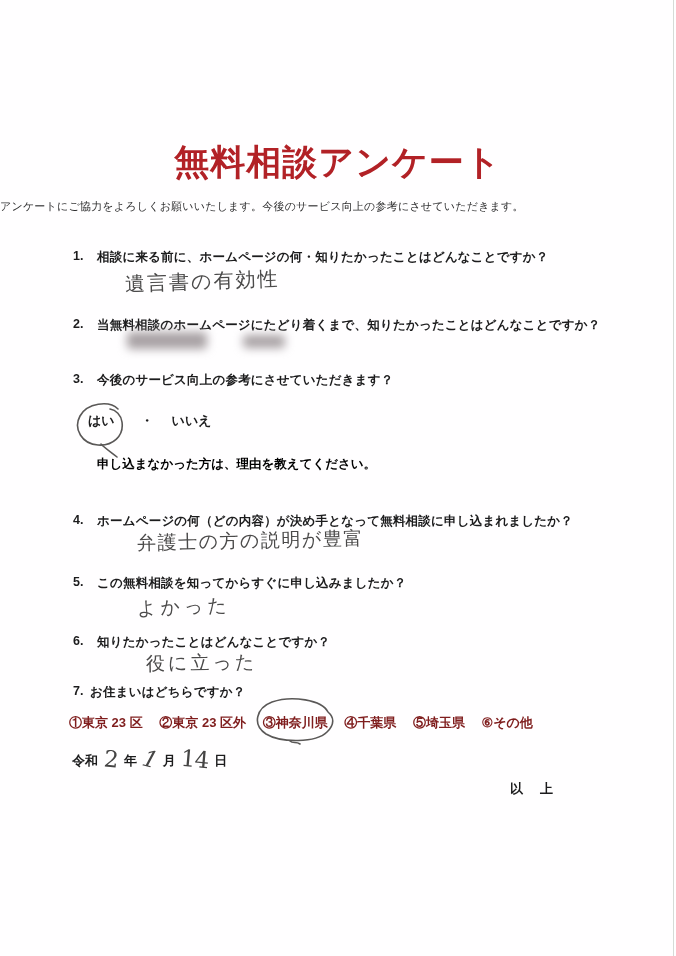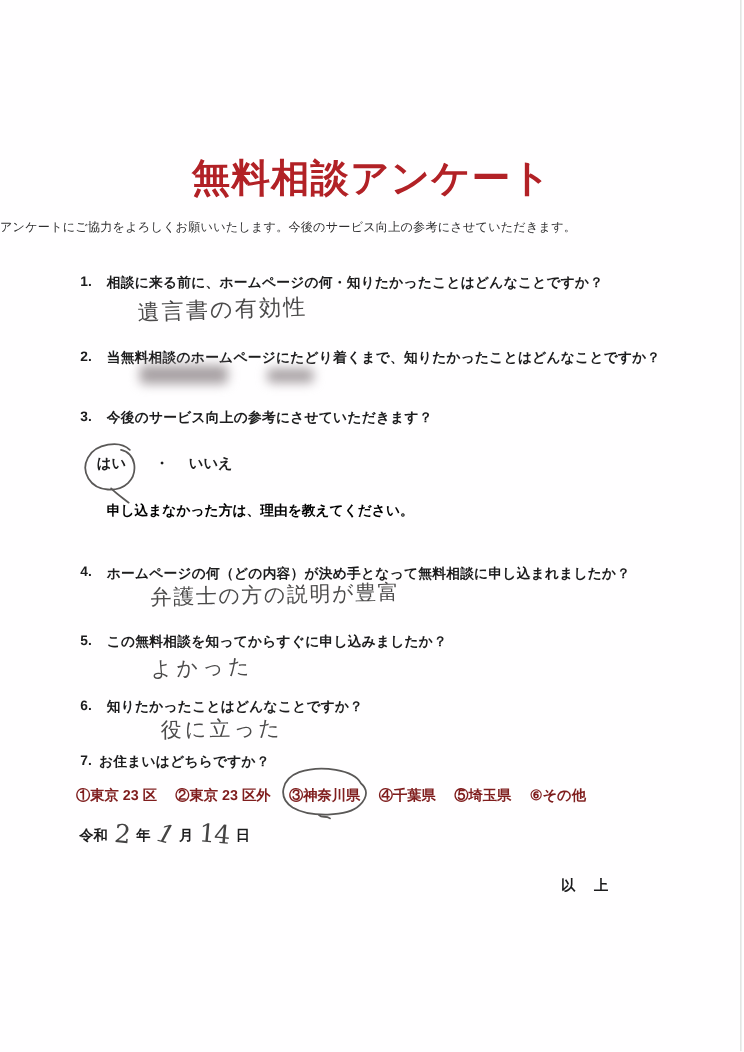--- a/index.html
+++ b/index.html
@@ -80,21 +80,21 @@
     font-weight:400;color:#454444;
     font-size:23px;
     display:inline-block;
     margin:0 2px;
   }
   .hw-year{transform:rotate(6deg);}
   .hw-month{transform:rotate(14deg) skewX(-14deg);}
   .hw-day{transform:rotate(5deg);letter-spacing:-1px;}
   .closing{
     position:absolute;left:510px;top:780px;
-    font-size:13px;font-weight:700;color:#1c1c1d;letter-spacing:2px;margin-top:16px;
+    font-size:13px;font-weight:700;color:#1c1c1d;letter-spacing:2px;
   }
   .stroke{fill:none;stroke:#5a5857;stroke-width:1.6;stroke-linecap:round;}
 </style>
 </head>
 <body>
 
 <div class="paper">
 
   <div class="scan-edge"></div>
 

